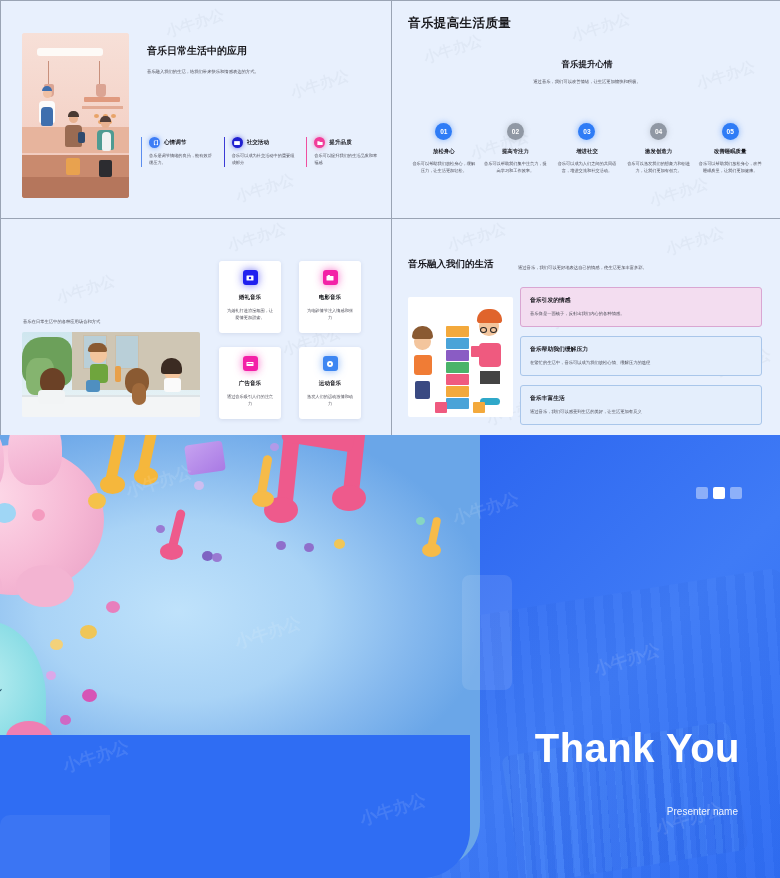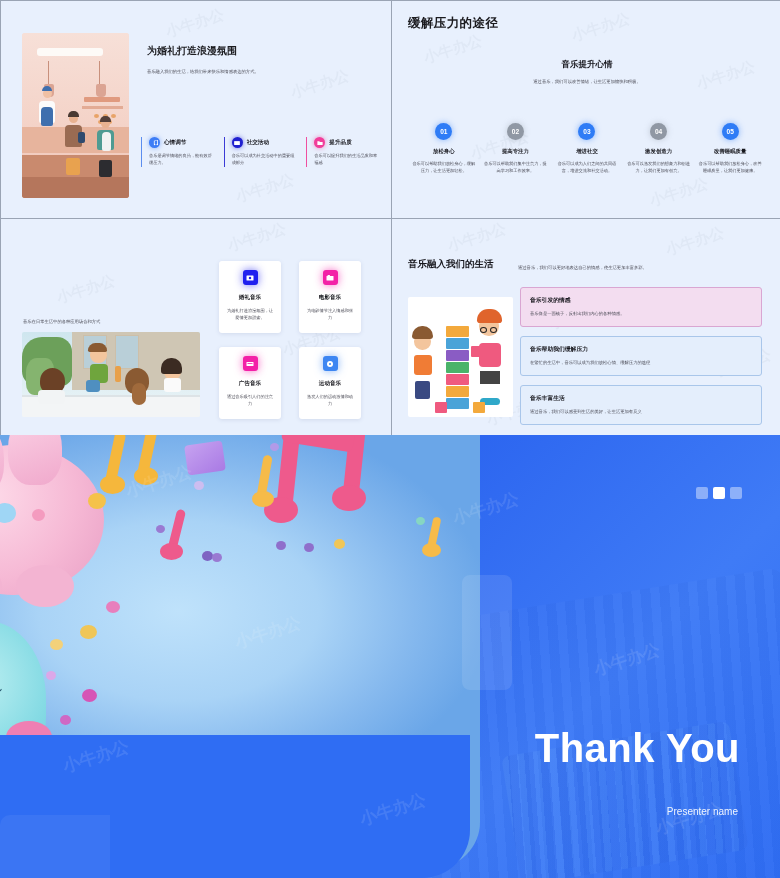--- a/index.html
+++ b/index.html
@@ -290,21 +290,21 @@
         <div class="p-leg" style="left:41%;top:76%;width:14px;height:17px;background:#e8a24f"></div>
         <div style="position:absolute;left:52%;top:60%;width:7px;height:11px;background:#2f4a6e;border-radius:2px"></div>
 
         <div class="p-head" style="left:74%;top:52%;width:9px;height:9px;background:#e8b291"></div>
         <div style="position:absolute;left:73%;top:50%;width:11px;height:6px;background:#54403a;border-radius:5px 5px 0 0"></div>
         <div class="p-body" style="left:70%;top:59%;width:17px;height:20px;background:#4f9b92"></div>
         <div class="p-body" style="left:75%;top:60%;width:9px;height:19px;background:#f2f2f2"></div>
         <div class="p-leg" style="left:72%;top:77%;width:13px;height:17px;background:#2c2c30"></div>
       </div>
 
-      <div class="s1-head s-sub">为婚礼打造浪漫氛围</div>
+      <div class="s1-head s-sub">音乐日常生活中的应用</div>
       <div class="s1-desc s-desc">音乐融入我们的生活，给我们带来快乐和情感表达的方式。</div>
 
       <div class="feat-row">
         <div class="feat b1">
           <div class="feat-top">
             <span class="fic c1">
               <svg viewBox="0 0 16 16">
                   <path d="M5 12a2 2 0 1 0 2-2V3l7-2v9a2 2 0 1 0 2 2V0L5 2z"></path>
                 </svg>
             </span>
@@ -340,21 +340,21 @@
 
     <div class="slide">
       <div class="wm">
         <span style="left:8%;top:18%">小牛办公</span>
         <span style="left:46%;top:8%">小牛办公</span>
         <span style="left:78%;top:30%">小牛办公</span>
         <span style="left:20%;top:62%">小牛办公</span>
         <span style="left:66%;top:84%">小牛办公</span>
       </div>
 
-      <div class="s-title">缓解压力的途径</div>
+      <div class="s-title">音乐提高生活质量</div>
 
       <div class="s2-center">
         <div class="s2-h">音乐提升心情</div>
         <div class="s2-d">通过音乐，我们可以改善情绪，让生活更加愉快和积极。</div>
       </div>
 
       <div class="steps">
         <div class="step">
           <div class="num blue">01</div>
           <div class="step-t">放松身心</div>

